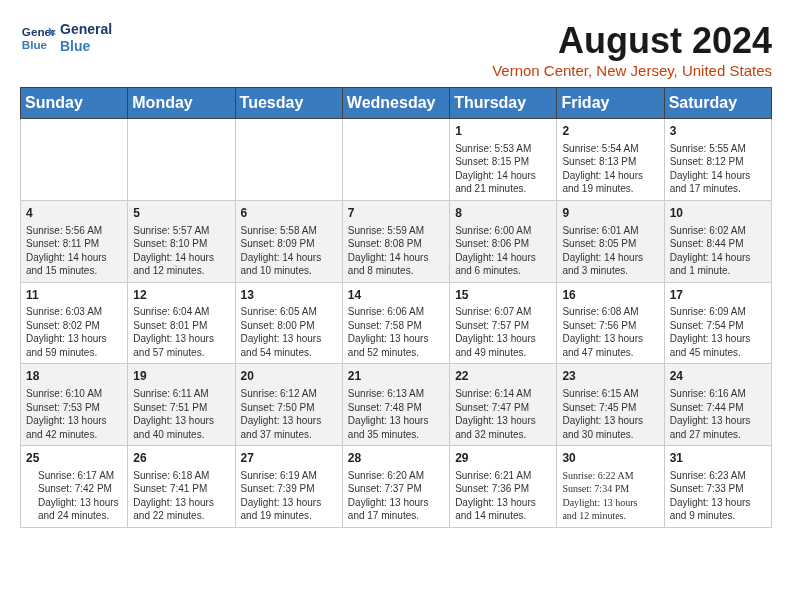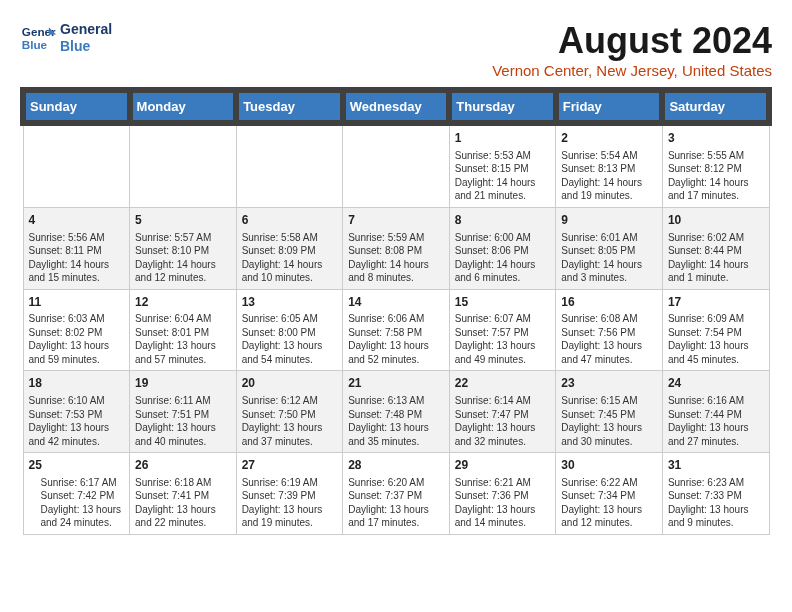--- a/index.html
+++ b/index.html
@@ -40,23 +40,23 @@
     .calendar-table {
       width: 100%;
       border-collapse: collapse;
       font-size: 11px;
     }
     .calendar-table th {
       background: #3a7abf;
       color: #fff;
       padding: 6px 4px;
       text-align: left;
-      font-size: 13px;
+      font-size: 16px;
       font-weight: bold;
-      border: 6px solid #404040;
+      border: 1px solid #404040;
     }
     .calendar-table td {
       border: 1px solid #ccc;
       vertical-align: top;
       padding: 4px 5px;
       width: calc(100% / 7);
       min-height: 75px;
       height: 75px;
       color: #222;
       font-size: 10.5px;
@@ -328,21 +328,21 @@
         </td>
         <td>
           <span class="day-number">29</span>
           <div class="day-info" style="white-space: pre-line;">Sunrise: 6:21 AM
 Sunset: 7:36 PM
 Daylight: 13 hours
 and 14 minutes.</div>
         </td>
         <td>
           <span class="day-number">30</span>
-          <div class="day-info" style="white-space: pre-line;">Sunrise: 6:22 AM
+          <div class="day-info" style="white-space: pre-line; font-family: Liberation Serif, serif;">Sunrise: 6:22 AM
 Sunset: 7:34 PM
 Daylight: 13 hours
 and 12 minutes.</div>
         </td>
         <td>
           <span class="day-number">31</span>
           <div class="day-info" style="white-space: pre-line;">Sunrise: 6:23 AM
 Sunset: 7:33 PM
 Daylight: 13 hours
 and 9 minutes.</div>

